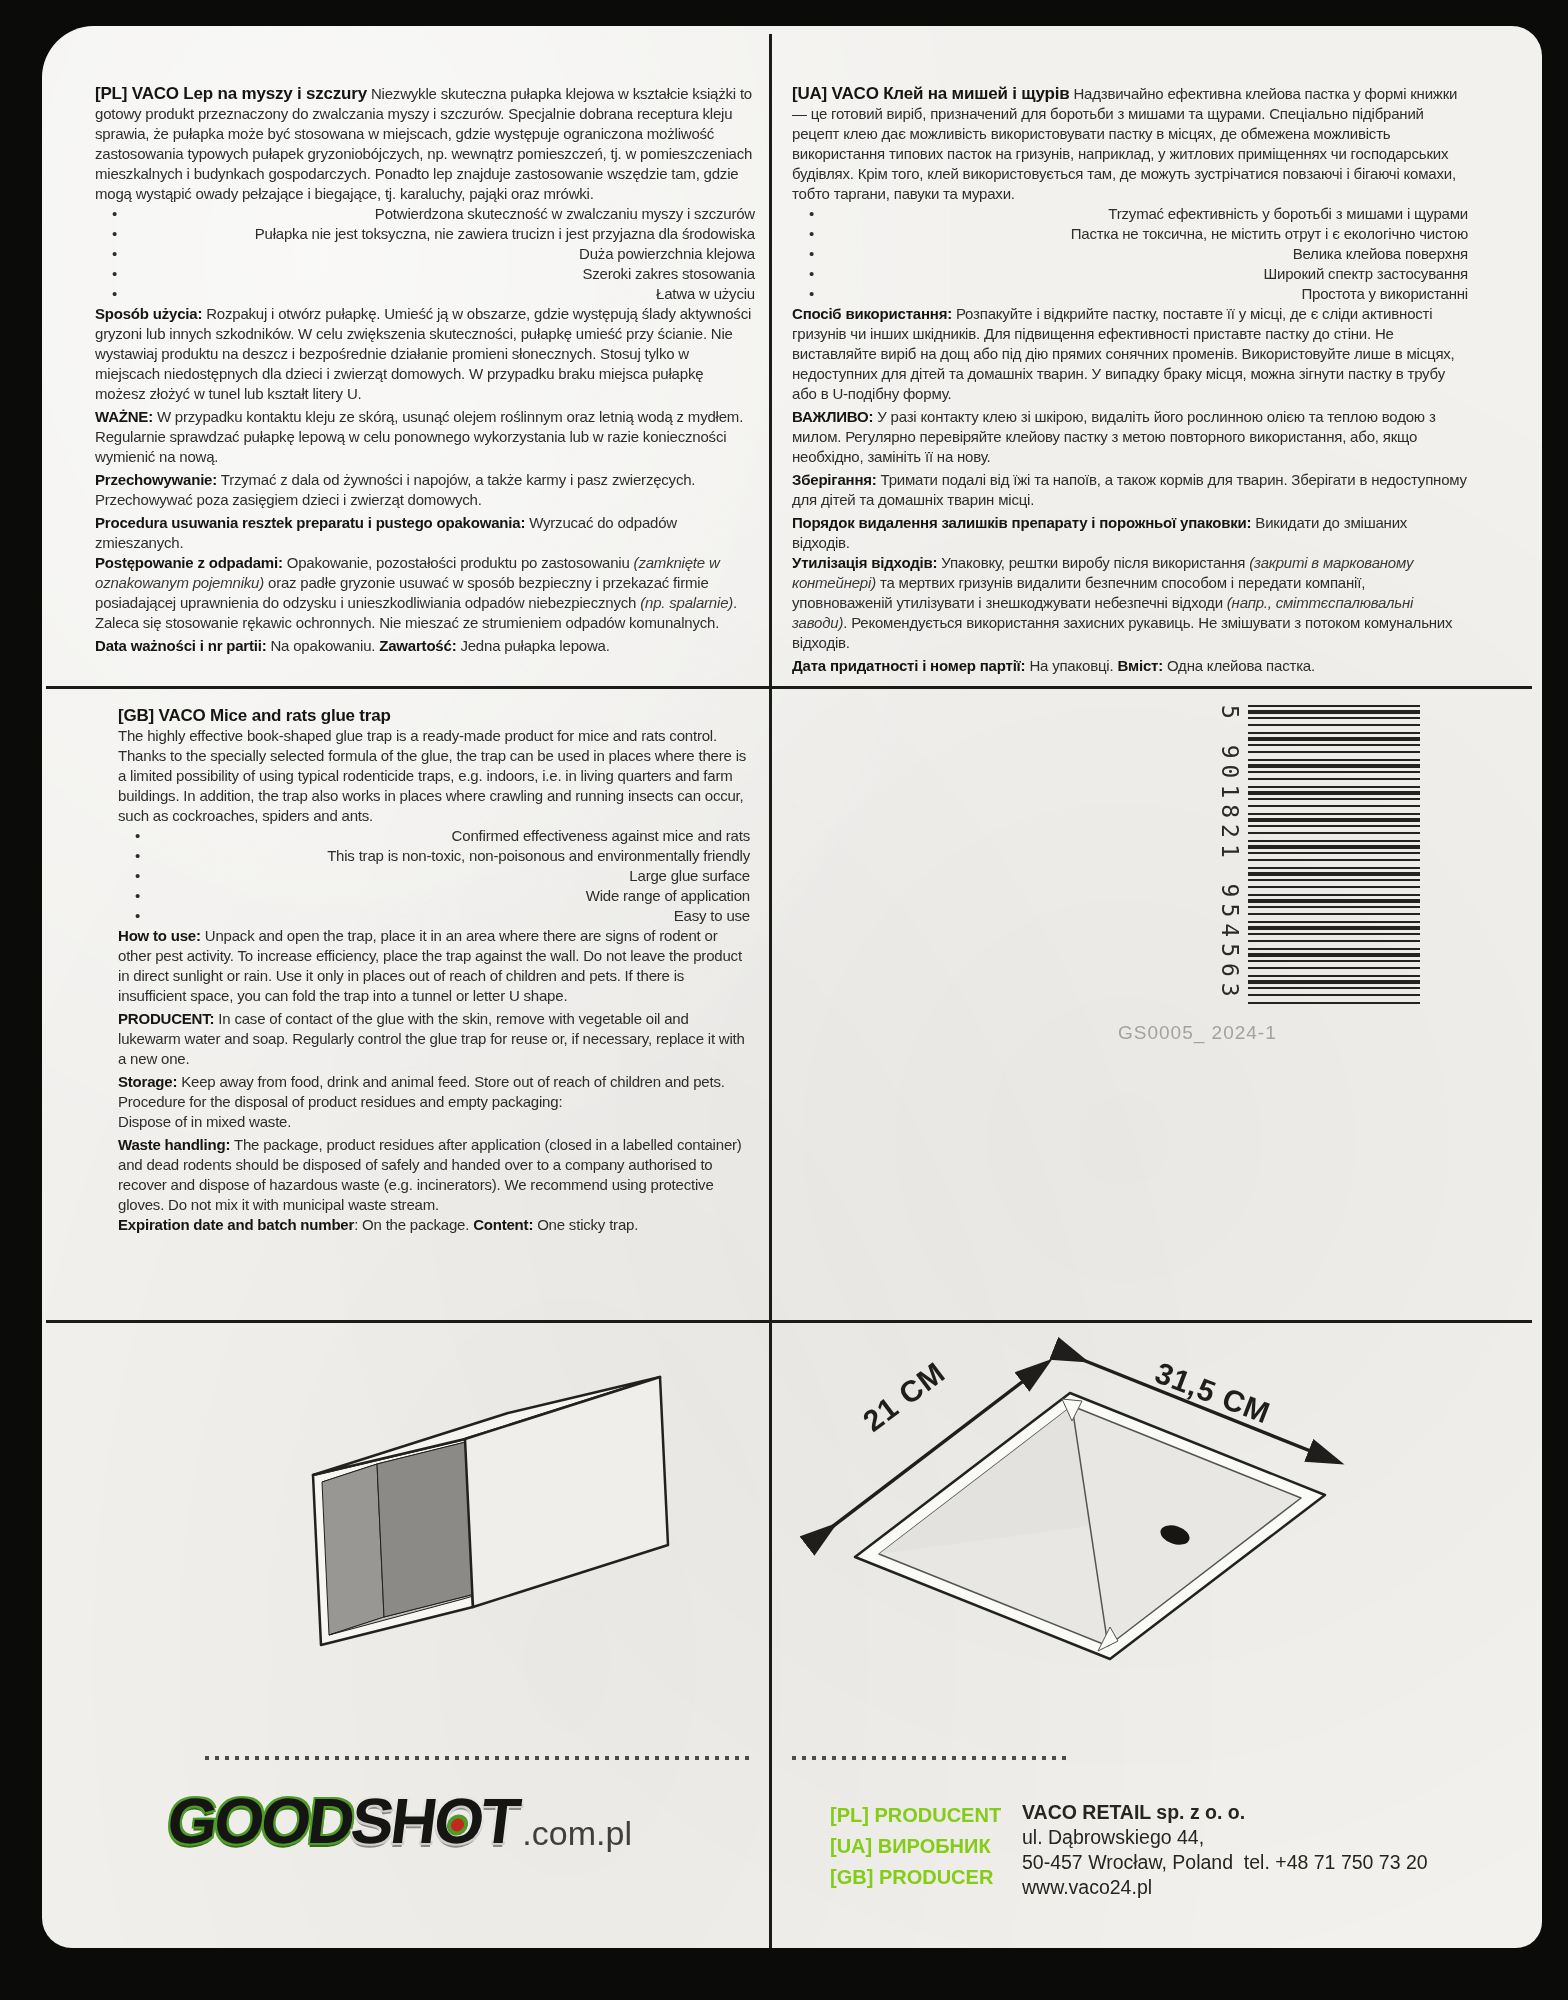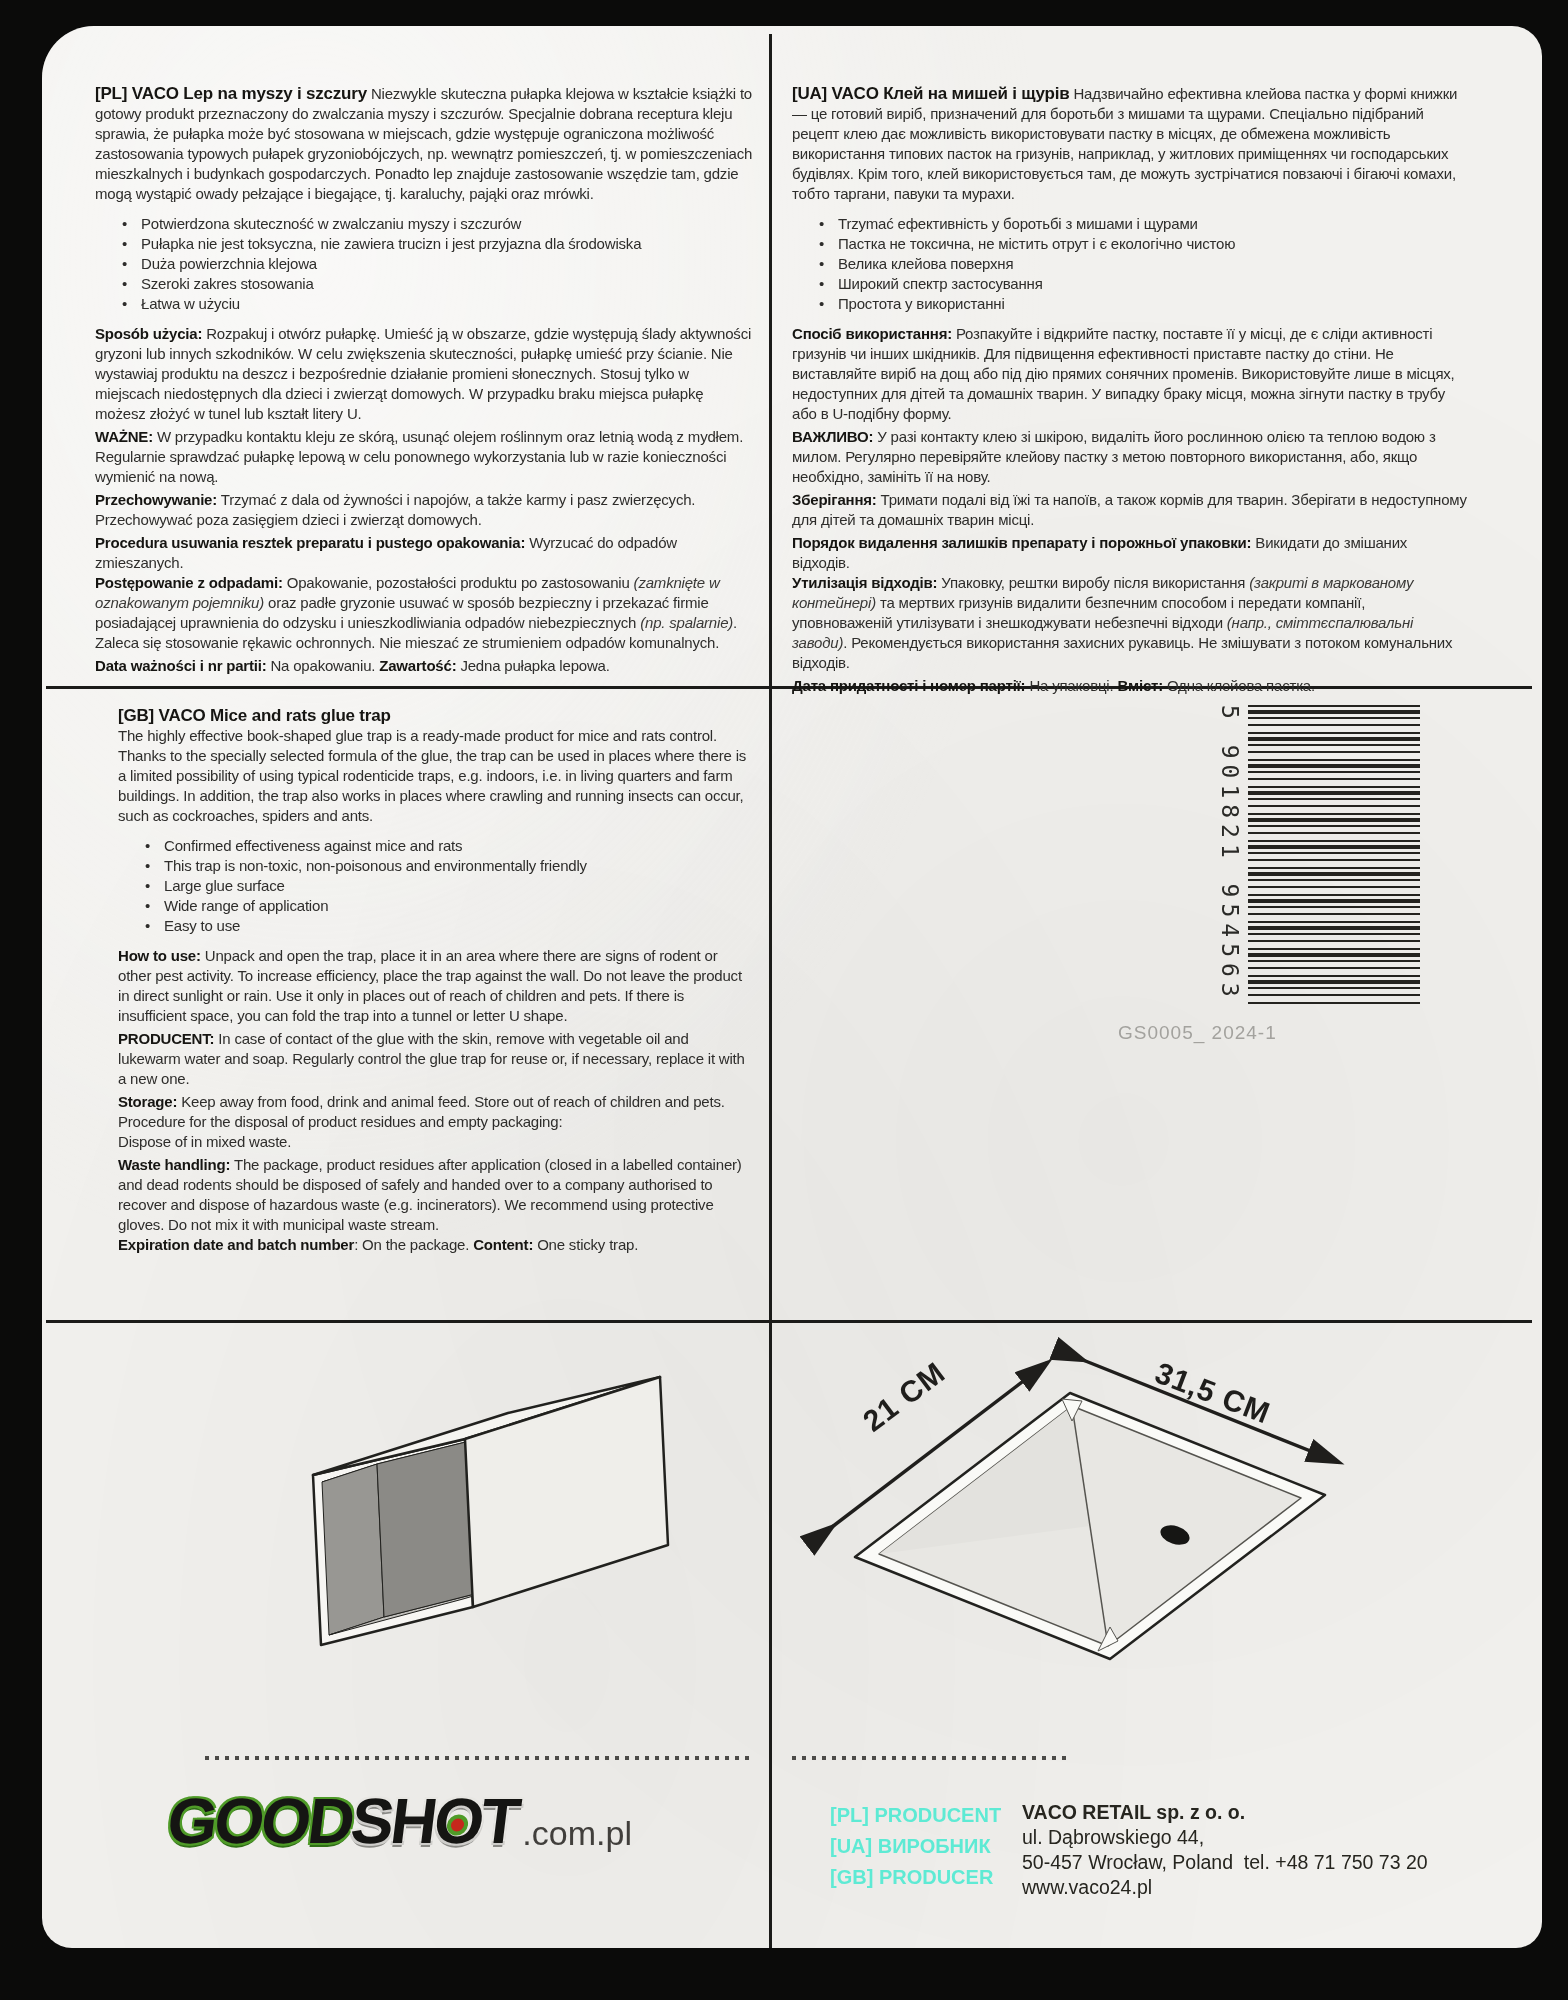--- a/index.html
+++ b/index.html
@@ -14,21 +14,21 @@
   
   .vrule{position:absolute;left:769px;top:34px;width:3px;height:1914px;background:#1b1b19;}
   .hrule{position:absolute;left:46px;width:1486px;height:3px;background:#1b1b19;}
   
   .lang{position:absolute;font-size:15px;line-height:20px;letter-spacing:-0.2px;color:#2e2d2b;}
   .lang p{margin:0;}
   .lang p.gap{margin-top:3px;}
   .lang b{color:#161512;}
   .lang .head b{font-size:17px;}
   .lang i{font-style:italic;color:#3a3937;}
-  .lang ul{margin:10px;padding:0;list-style:none;}
+  .lang ul{margin:0;padding:0;list-style:none;text-align:right;}
   .lang li{position:relative;padding-left:36px;}
   .lang li::before{content:"\2022";position:absolute;left:17px;top:0;color:#2e2d2b;}
   #sec-pl{left:95px;top:84px;width:660px;}
   #sec-ua{left:792px;top:84px;width:676px;}
   #sec-gb{left:118px;top:706px;width:632px;}
   
   .barcode-wrap{position:absolute;left:1205px;top:705px;width:215px;height:300px;}
   .barcode-inner{width:300px;height:215px;transform:rotate(90deg) translateY(-215px);transform-origin:0 0;}
   .bars{width:300px;height:172px;
     background:repeating-linear-gradient(90deg,
@@ -55,21 +55,21 @@
     color:#151513;white-space:nowrap;}
   .logo-good{text-shadow:-2px -2px 0 #4f9b28,2px -2px 0 #4f9b28,-2px 2px 0 #4f9b28,
     2px 2px 0 #4f9b28,0 4px 0 #2f6e16;}
   .logo-shot{text-shadow:-2px -2px 0 #e8e7e3,2px -2px 0 #e8e7e3,-2px 2px 0 #cfcecb,
     2px 2px 0 #cfcecb,0 4px 0 #8a8a86;}
   .o-target{position:relative;display:inline-block;}
   .o-dot{position:absolute;left:50%;top:56%;width:13px;height:13px;border-radius:50%;
     background:#c5271c;box-shadow:0 0 0 4px #4f9b28;transform:translate(-50%,-50%);}
   .logo-suffix{font-size:34px;color:#413f3c;margin-left:5px;padding-bottom:5px;font-weight:normal;}
   .producer-tags{position:absolute;left:830px;top:1800px;font-size:20px;font-weight:bold;
-    line-height:31px;color:#5eead4;white-space:nowrap;}
+    line-height:31px;color:#84cc16;white-space:nowrap;}
   .company{position:absolute;left:1022px;top:1800px;font-size:19.5px;line-height:25px;
     color:#26251f;width:430px;}
   .company .co-name{font-weight:bold;}
 </style>
 </head>
 <body>
 
 <div class="paper"></div>
 
 <div class="vrule"></div>

